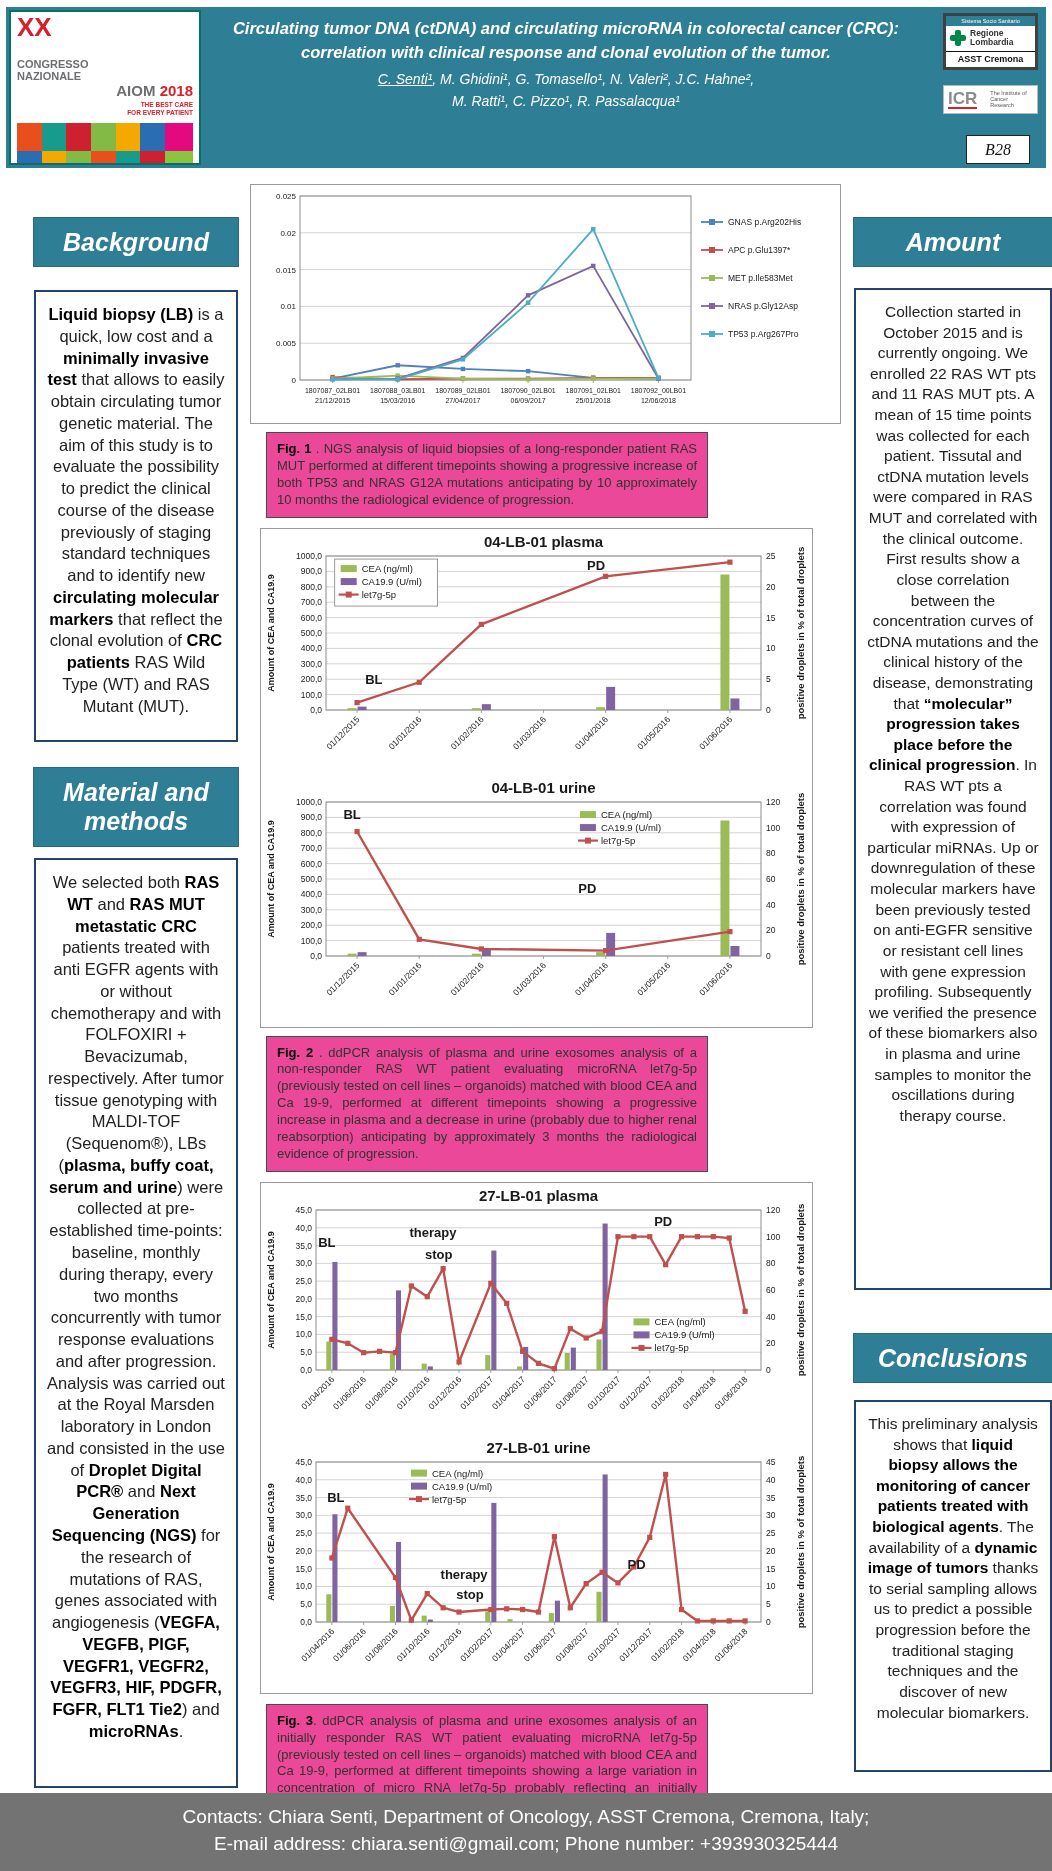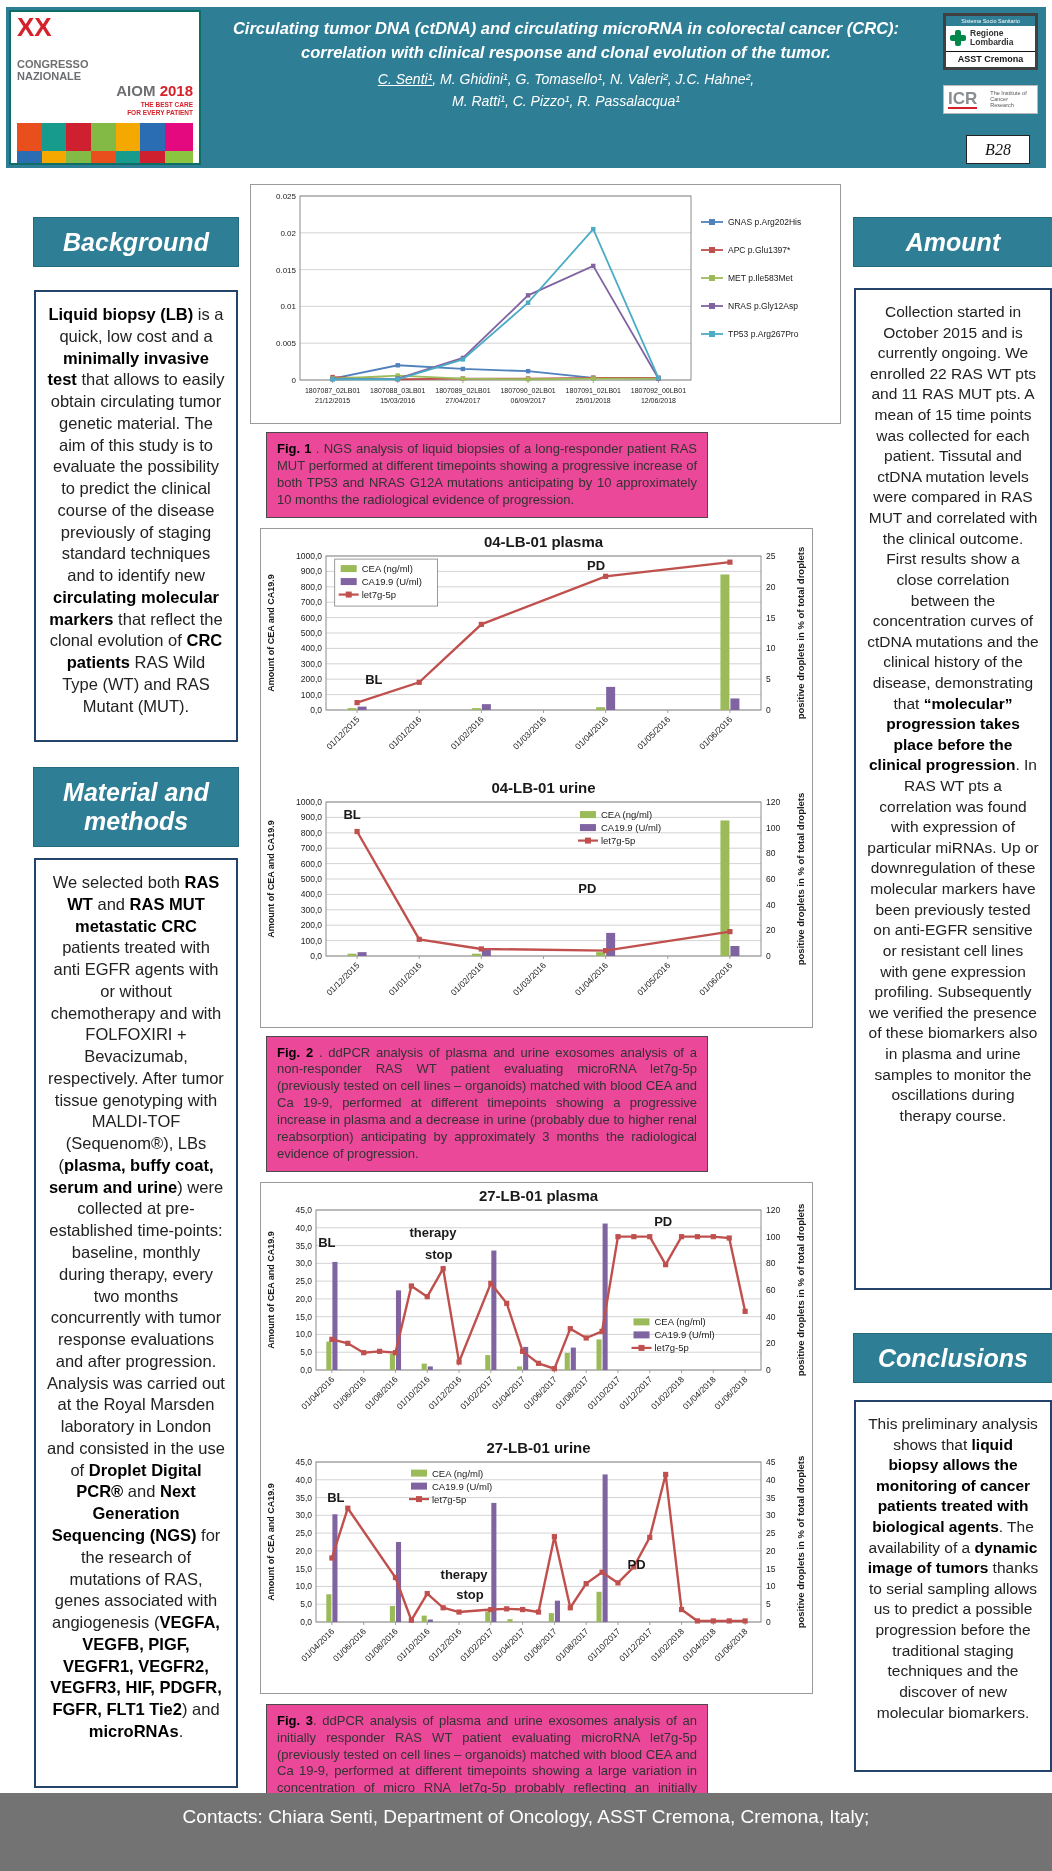--- a/index.html
+++ b/index.html
@@ -618,15 +618,16 @@
       <div class="sec-head concl">
         <span>Conclusions</span>
       </div>
       <div class="text-box concl-box"><span>This preliminary analysis shows that </span><span class="b">liquid biopsy allows the monitoring of cancer patients treated with biological agents</span><span>. The availability of a </span><span class="b">dynamic image of tumors</span><span> thanks to serial sampling allows us to predict a possible progression before the traditional staging techniques and the discover of new molecular biomarkers.</span></div>
     </div>
 
   </div>
 
   <div class="footer">
     <div>Contacts: Chiara Senti, Department of Oncology, ASST Cremona, Cremona, Italy;</div>
+    <div>E-mail address: chiara.senti@gmail.com;   Phone number: +393930325444</div>
   </div>
 
 </div>
 
 </body></html>

